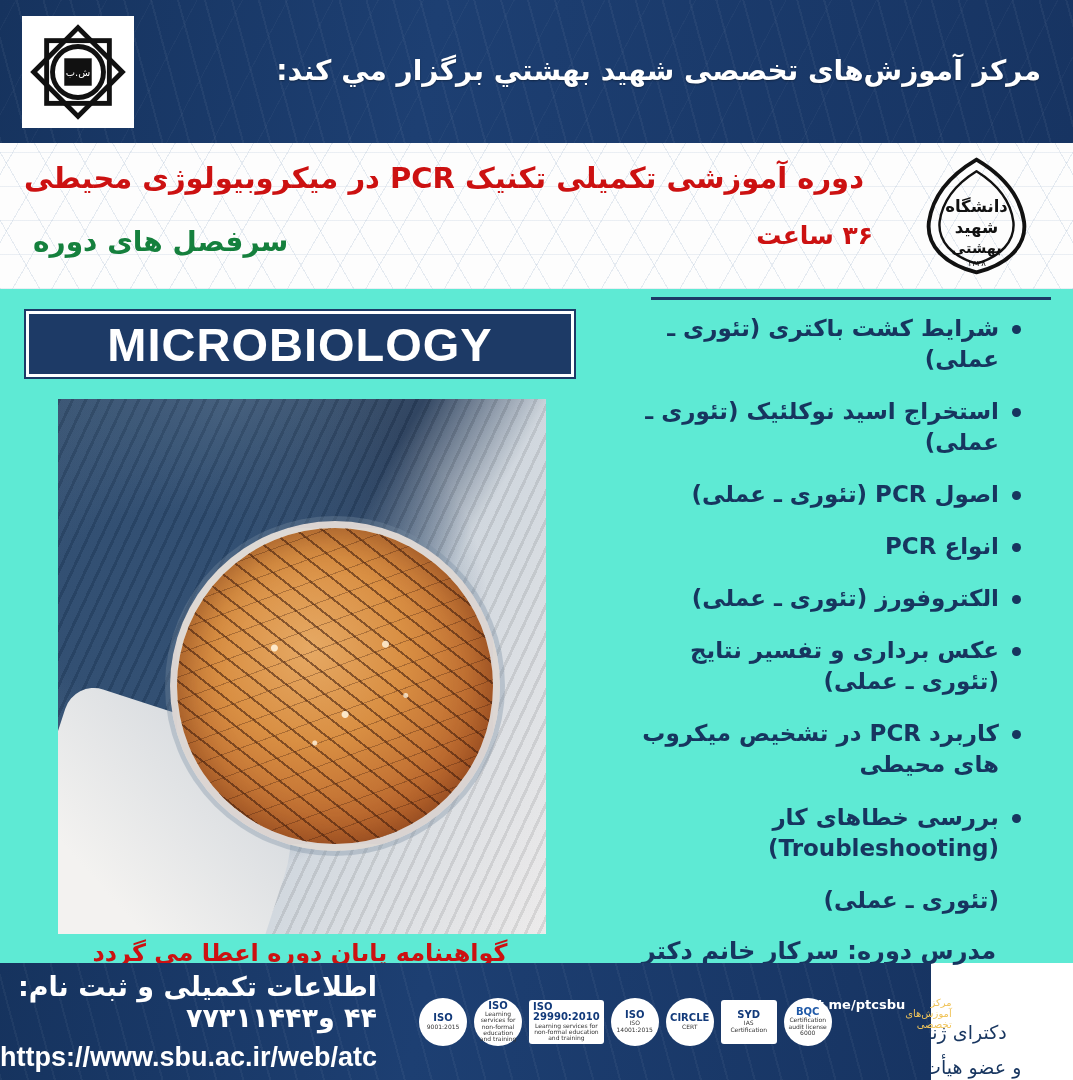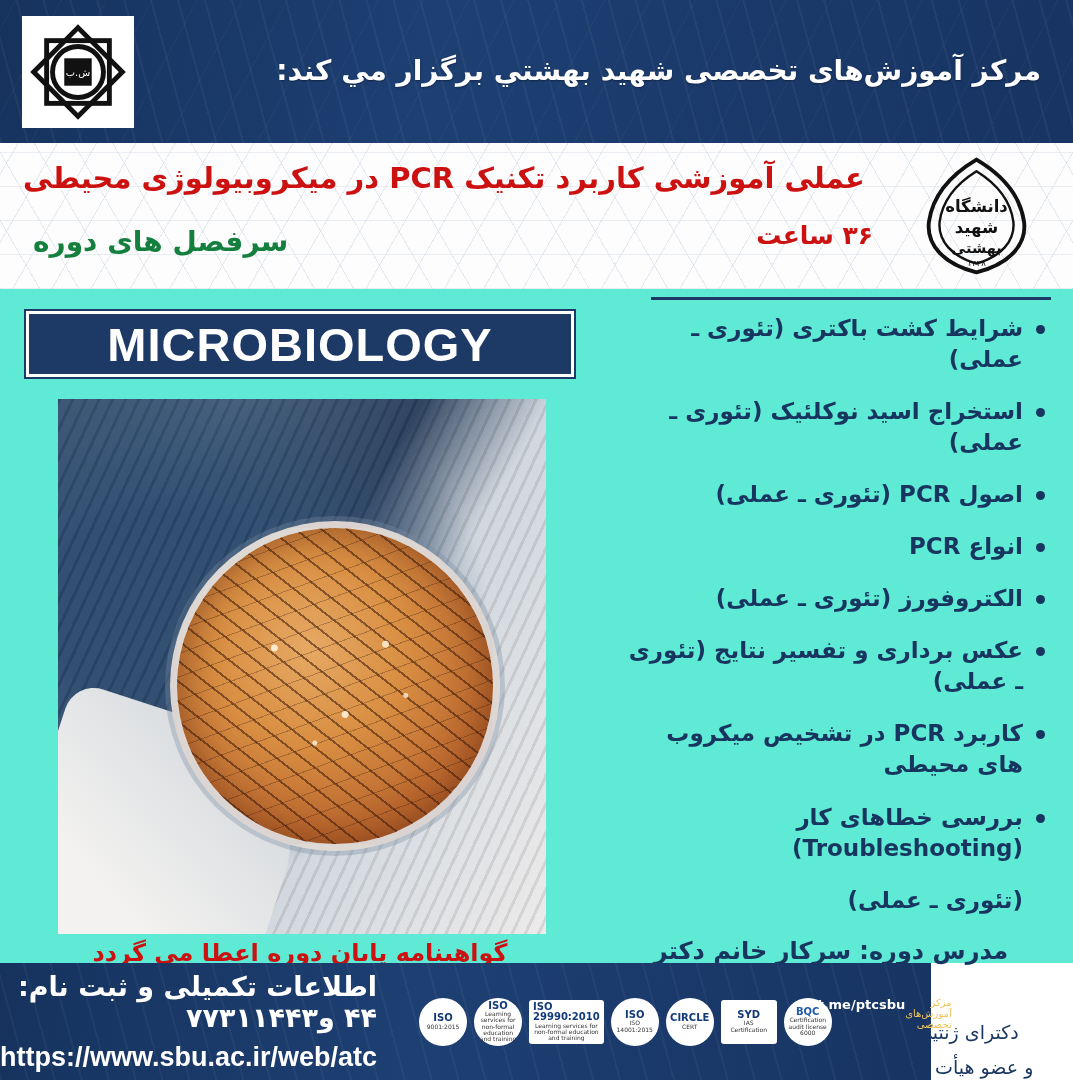--- a/index.html
+++ b/index.html
@@ -160,21 +160,21 @@
       radial-gradient(circle at 85% 55%, rgba(255,240,215,.8) 0 2px, rgba(0,0,0,0) 3px);
   }
   .cert-note {
     position: absolute; left: 0; top: 650px; width: 600px;
     text-align: center; color: #cc1111; font-size: 24px; font-weight: bold;
   }
 
   
   .syl-col {
     position: absolute; right: 0; top: 0; width: 470px; height: 674px;
-    padding: 0 24px 0 10px;
+    padding: 0 48px 0 10px;
   }
   .syl-rule {
     position: absolute; right: 22px; top: 8px; width: 400px; height: 3px;
     background: #1d3a66;
   }
   ul.syllabus {
     list-style: none; margin: 24px 0 0 0; padding: 0;
   }
   ul.syllabus li {
     position: relative;
@@ -278,21 +278,21 @@
           <path d="M85 8 C58 24 40 44 36 72 C33 96 52 116 85 124 C118 116 137 96 134 72 C130 44 112 24 85 8 Z" fill="none" stroke="#111" stroke-width="4"></path>
           <path d="M85 20 C64 33 50 50 47 72 C45 92 60 108 85 115 C110 108 125 92 123 72 C120 50 106 33 85 20 Z" fill="none" stroke="#111" stroke-width="2.5"></path>
           <text x="85" y="62" text-anchor="middle" font-family="DejaVu Sans, sans-serif" font-size="17" font-weight="bold">دانشگاه</text>
           <text x="85" y="84" text-anchor="middle" font-family="DejaVu Sans, sans-serif" font-size="17" font-weight="bold">شهید</text>
           <text x="85" y="104" text-anchor="middle" font-family="DejaVu Sans, sans-serif" font-size="15" font-weight="bold">بهشتی</text>
           <text x="85" y="118" text-anchor="middle" font-family="DejaVu Sans, sans-serif" font-size="9">۱۳۳۸</text>
         </g>
       </svg>
     </div>
 
-    <div class="course-title">عملی آموزشی کاربرد تکنیک PCR در میکروبیولوژی محیطی</div>
+    <div class="course-title">دوره آموزشی تکمیلی تکنیک PCR در میکروبیولوژی محیطی</div>
 
     <div class="course-meta">
       <span class="hours">۳۶  ساعت</span>
     </div>
 
     <div class="headings-title">سرفصل های دوره</div>
   </div>
 
   <div class="body-area">
 

